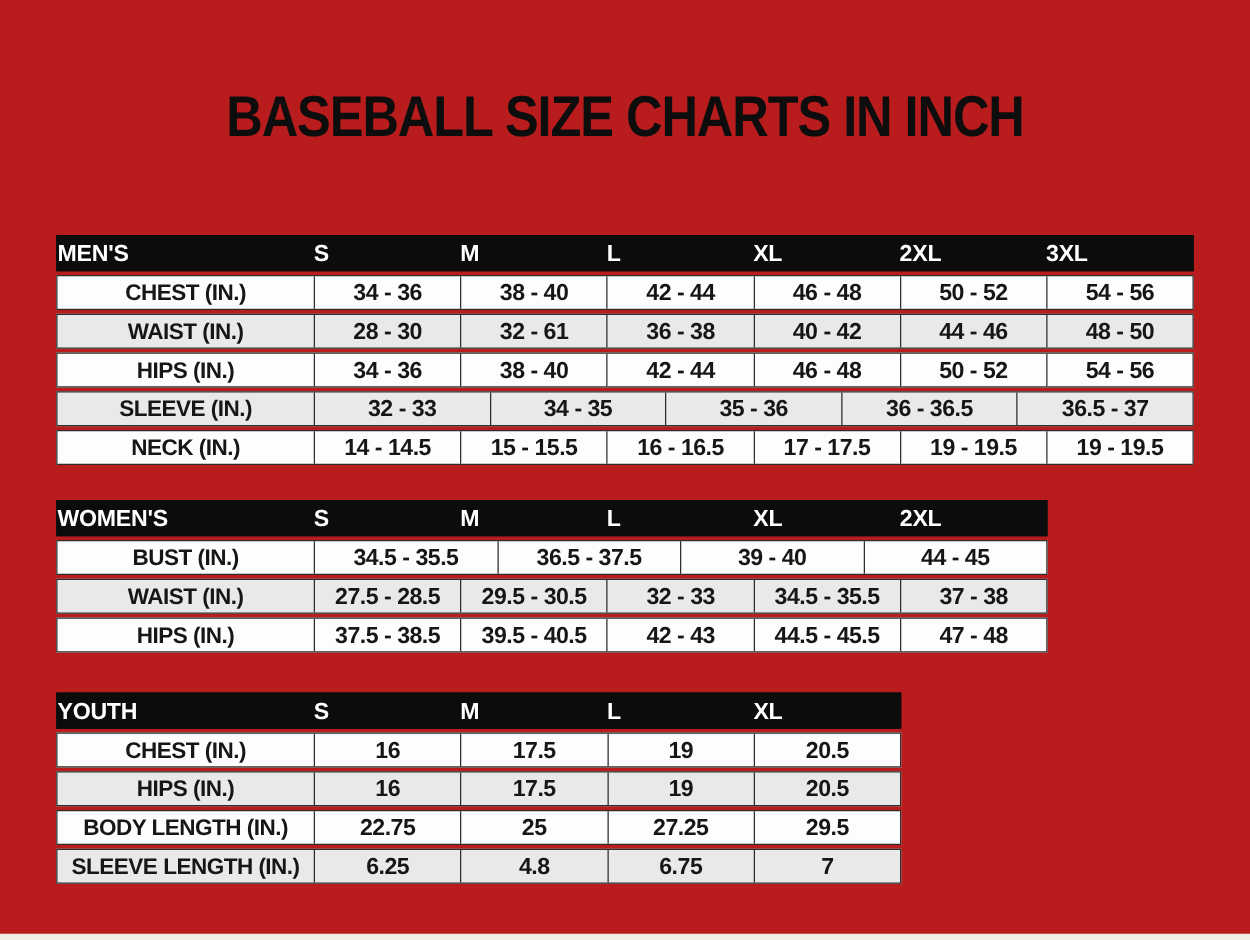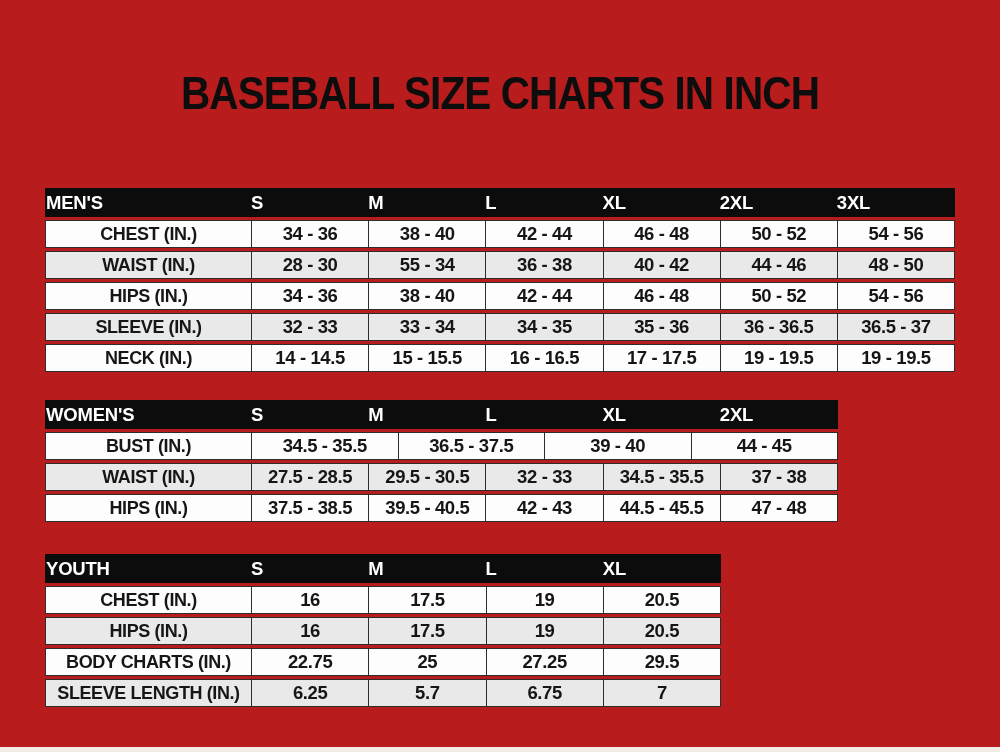--- a/index.html
+++ b/index.html
@@ -113,39 +113,38 @@
           <div class="td">34 - 36</div>
           <div class="td">38 - 40</div>
           <div class="td">42 - 44</div>
           <div class="td">46 - 48</div>
           <div class="td">50 - 52</div>
           <div class="td">54 - 56</div>
         </div>
         <div class="trow alt">
           <div class="td label">WAIST (IN.)</div>
           <div class="td">28 - 30</div>
-          <div class="td">55 - 34</div>
+          <div class="td">32 - 61</div>
           <div class="td">36 - 38</div>
           <div class="td">40 - 42</div>
           <div class="td">44 - 46</div>
           <div class="td">48 - 50</div>
         </div>
         <div class="trow">
           <div class="td label">HIPS (IN.)</div>
           <div class="td">34 - 36</div>
           <div class="td">38 - 40</div>
           <div class="td">42 - 44</div>
           <div class="td">46 - 48</div>
           <div class="td">50 - 52</div>
           <div class="td">54 - 56</div>
         </div>
         <div class="trow alt">
           <div class="td label">SLEEVE (IN.)</div>
           <div class="td">32 - 33</div>
-          <div class="td">33 - 34</div>
           <div class="td">34 - 35</div>
           <div class="td">35 - 36</div>
           <div class="td">36 - 36.5</div>
           <div class="td">36.5 - 37</div>
         </div>
         <div class="trow">
           <div class="td label">NECK (IN.)</div>
           <div class="td">14 - 14.5</div>
           <div class="td">15 - 15.5</div>
           <div class="td">16 - 16.5</div>
@@ -203,30 +202,30 @@
           <div class="td">20.5</div>
         </div>
         <div class="trow alt">
           <div class="td label">HIPS (IN.)</div>
           <div class="td">16</div>
           <div class="td">17.5</div>
           <div class="td">19</div>
           <div class="td">20.5</div>
         </div>
         <div class="trow">
-          <div class="td label">BODY CHARTS (IN.)</div>
+          <div class="td label">BODY LENGTH (IN.)</div>
           <div class="td">22.75</div>
           <div class="td">25</div>
           <div class="td">27.25</div>
           <div class="td">29.5</div>
         </div>
         <div class="trow alt">
           <div class="td label">SLEEVE LENGTH (IN.)</div>
           <div class="td">6.25</div>
-          <div class="td">5.7</div>
+          <div class="td">4.8</div>
           <div class="td">6.75</div>
           <div class="td">7</div>
         </div>
       </div>
     </div>
 
   <div class="bottom-strip"></div>
 </div>
 
 </body></html>

